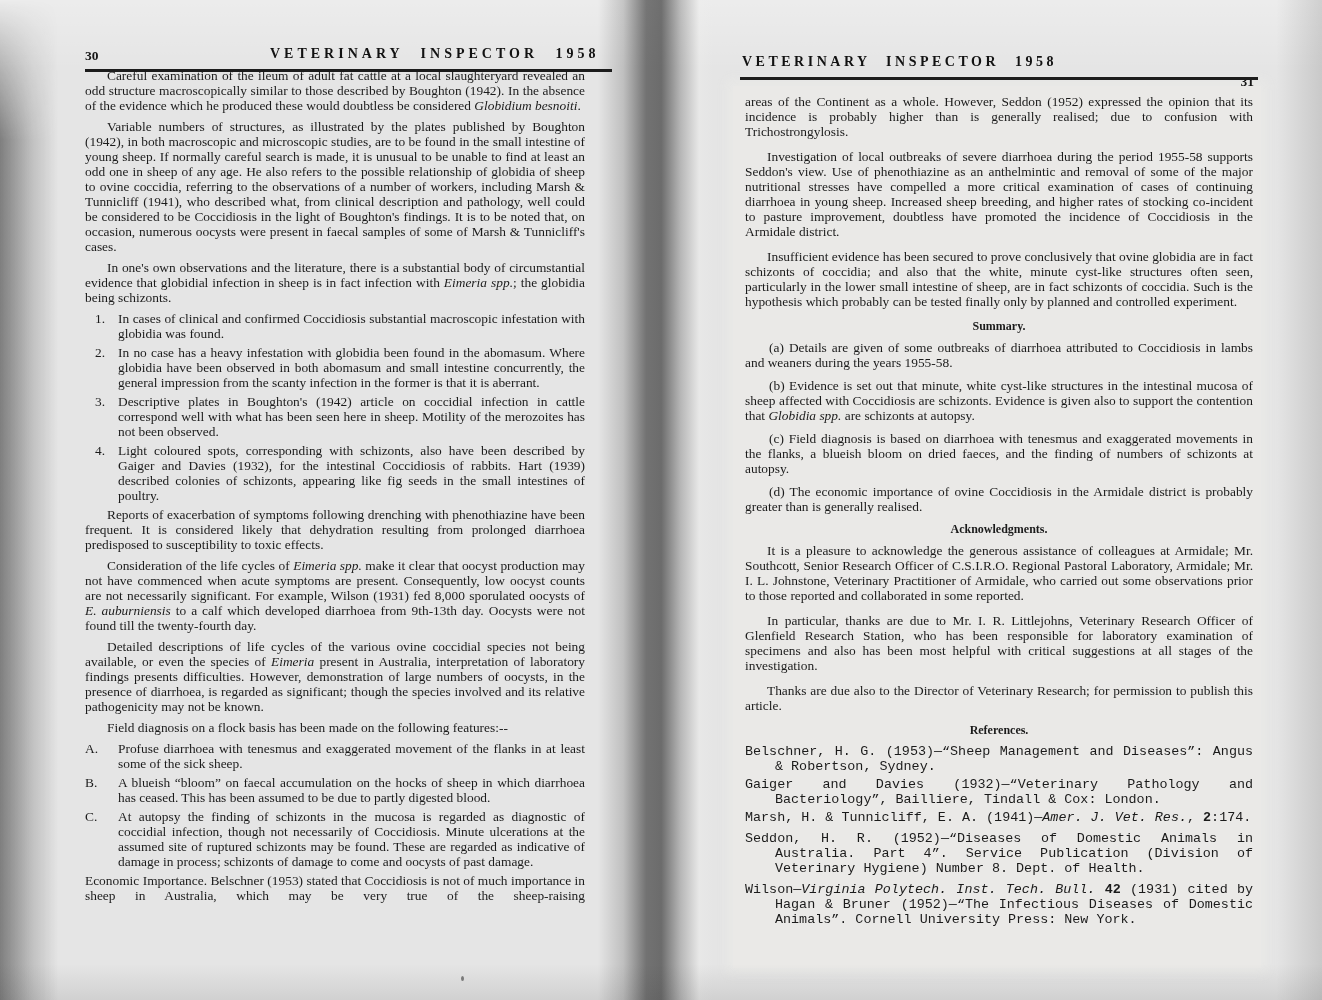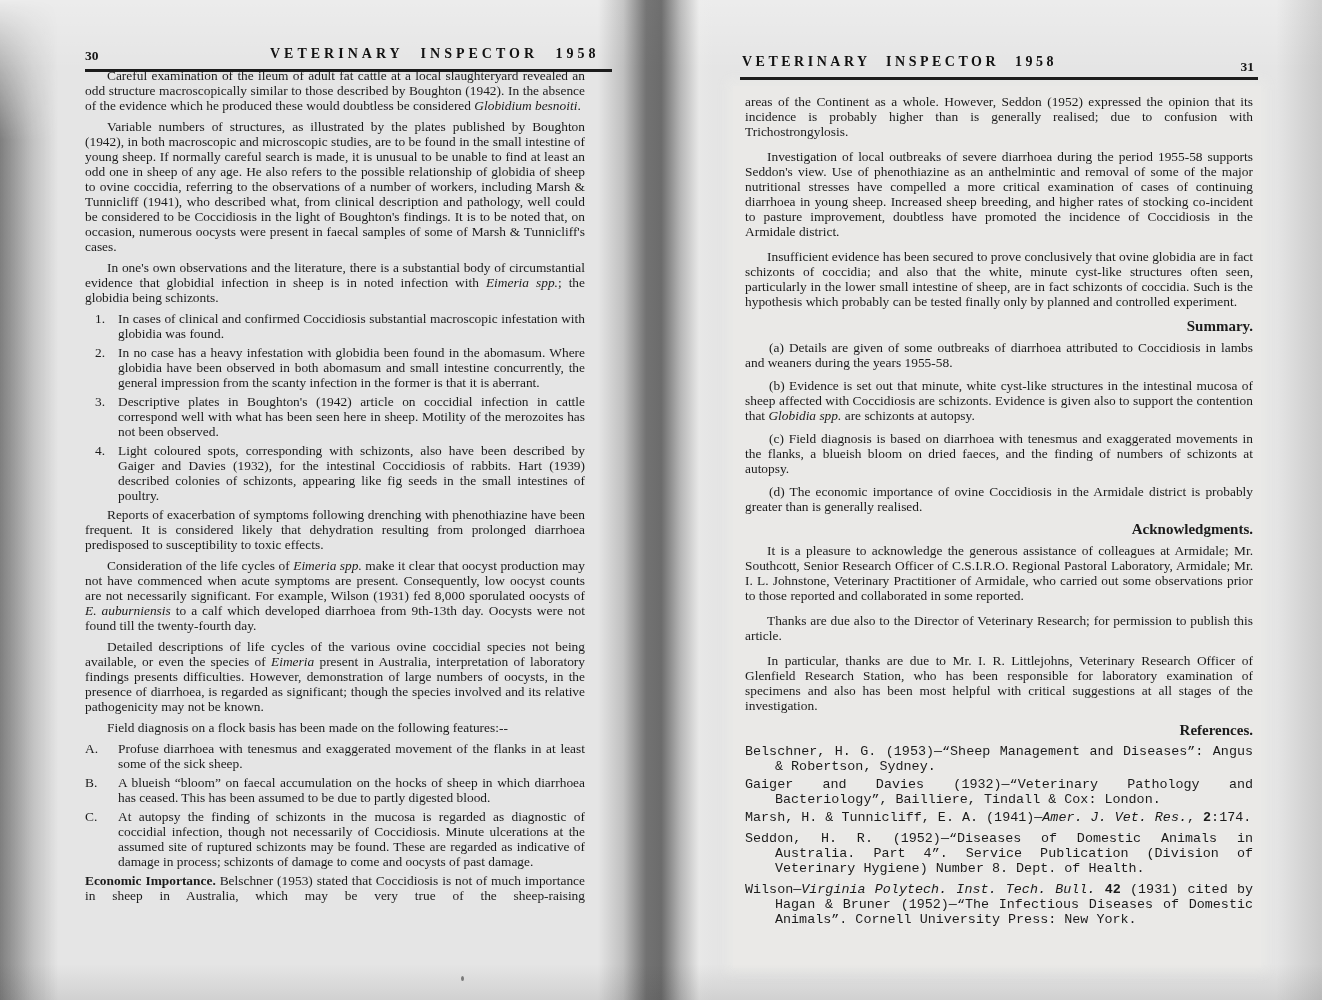--- a/index.html
+++ b/index.html
@@ -42,35 +42,35 @@
   .ind { text-indent:22px; }
   .contline { text-align-last:justify; }
 
   .nl-item { position:relative; padding-left:33px; margin-bottom:4px; }
   .nl-item .marker { position:absolute; left:10px; top:0; text-indent:0; }
   .al-item { position:relative; padding-left:33px; margin-bottom:4px; }
   .al-item .marker { position:absolute; left:0; top:0; text-indent:0; }
 
   .rcol p { margin:0 0 10px 0; }
   .rcol .sitem { text-indent:24px; margin-bottom:8px; }
-  .shead { font-weight:bold; font-size:15px; margin:4px 0 6px 0; text-align:right; }
+  .shead { font-weight:bold; font-size:12px; margin:4px 0 6px 0; text-align:center; }
   .ref { padding-left:30px; text-indent:-30px; margin:0 0 3px 0 !important;font-family:Liberation Mono, monospace; }
   .ref-sp { margin-top:6px !important; }
-  b.lead { font-weight:bold; }
+  b.lead { font-weight:normal; }
 
   
   .hdr-left { position:absolute; left:85px; top:46px; width:527px; height:20px; }
   .hdr-left .pageno { position:absolute; left:0; top:2px; }
   .hdr-left .run-title { position:absolute; left:185px; top:0; }
   .rule-left { left:85px; top:69px; width:527px; }
 
   
   .hdr-right { position:absolute; left:742px; top:54px; width:516px; height:20px; }
   .hdr-right .run-title { position:absolute; left:0; top:0; letter-spacing:3.5px; word-spacing:9px; }
-  .hdr-right .pageno { position:absolute; right:4px; top:5px;font-family:Liberation Serif, serif; }
+  .hdr-right .pageno { position:absolute; right:4px; top:20px;font-family:Liberation Serif, serif; }
   .rule-right { left:740px; top:77px; width:518px; }
 
   .body-left { left:85px; top:68px; width:500px; }
   .body-right { left:745px; top:94px; width:508px; }
 </style>
 </head>
 <body>
 
 <div class="spread">
 
@@ -87,21 +87,21 @@
       <span class="pageno">30</span>
       <span class="run-title">VETERINARY INSPECTOR 1958</span>
     </div>
     <div class="rule rule-left"></div>
 
     <div class="col body-left">
       <p class="ind"><span>Careful examination of the ileum of adult fat cattle at a local slaughteryard revealed an odd structure macroscopically similar to those described by Boughton (1942). In the absence of the evidence which he produced these would doubtless be considered </span><i>Globidium besnoiti</i><span>.</span></p>
 
       <p class="ind">Variable numbers of structures, as illustrated by the plates published by Boughton (1942), in both macroscopic and microscopic studies, are to be found in the small intestine of young sheep. If normally careful search is made, it is unusual to be unable to find at least an odd one in sheep of any age. He also refers to the possible relationship of globidia of sheep to ovine coccidia, referring to the observations of a number of workers, including Marsh &amp; Tunnicliff (1941), who described what, from clinical description and pathology, well could be considered to be Coccidiosis in the light of Boughton's findings. It is to be noted that, on occasion, numerous oocysts were present in faecal samples of some of Marsh &amp; Tunnicliff's cases.</p>
 
-      <p class="ind"><span>In one's own observations and the literature, there is a substantial body of circumstantial evidence that globidial infection in sheep is in noted infection with </span><i>Eimeria spp.</i><span>; the globidia being schizonts.</span></p>
+      <p class="ind"><span>In one's own observations and the literature, there is a substantial body of circumstantial evidence that globidial infection in sheep is in fact infection with </span><i>Eimeria spp.</i><span>; the globidia being schizonts.</span></p>
 
       <div class="nl-item">
         <span class="marker">1.</span>
         <span>In cases of clinical and confirmed Coccidiosis substantial macroscopic infestation with globidia was found.</span>
       </div>
       <div class="nl-item">
         <span class="marker">2.</span>
         <span>In no case has a heavy infestation with globidia been found in the abomasum. Where globidia have been observed in both abomasum and small intestine concurrently, the general impression from the scanty infection in the former is that it is aberrant.</span>
       </div>
       <div class="nl-item">
@@ -151,22 +151,22 @@
       <p class="ind">Insufficient evidence has been secured to prove conclusively that ovine globidia are in fact schizonts of coccidia; and also that the white, minute cyst-like structures often seen, particularly in the lower small intestine of sheep, are in fact schizonts of coccidia. Such is the hypothesis which probably can be tested finally only by planned and controlled experiment.</p>
 
       <div class="shead">Summary.</div>
       <p class="sitem">(a) Details are given of some outbreaks of diarrhoea attributed to Coccidiosis in lambs and weaners during the years 1955-58.</p>
       <p class="sitem"><span>(b) Evidence is set out that minute, white cyst-like structures in the intestinal mucosa of sheep affected with Coccidiosis are schizonts. Evidence is given also to support the contention that </span><i>Globidia spp.</i><span> are schizonts at autopsy.</span></p>
       <p class="sitem">(c) Field diagnosis is based on diarrhoea with tenesmus and exaggerated movements in the flanks, a blueish bloom on dried faeces, and the finding of numbers of schizonts at autopsy.</p>
       <p class="sitem">(d) The economic importance of ovine Coccidiosis in the Armidale district is probably greater than is generally realised.</p>
 
       <div class="shead">Acknowledgments.</div>
       <p class="ind">It is a pleasure to acknowledge the generous assistance of colleagues at Armidale; Mr. Southcott, Senior Research Officer of C.S.I.R.O. Regional Pastoral Laboratory, Armidale; Mr. I. L. Johnstone, Veterinary Practitioner of Armidale, who carried out some observations prior to those reported and collaborated in some reported.</p>
+      <p class="ind">In particular, thanks are due to Mr. I. R. Littlejohns, Veterinary Research Officer of Glenfield Research Station, who has been responsible for laboratory examination of specimens and also has been most helpful with critical suggestions at all stages of the investigation.</p>
       <p class="ind">Thanks are due also to the Director of Veterinary Research; for permission to publish this article.</p>
-      <p class="ind">In particular, thanks are due to Mr. I. R. Littlejohns, Veterinary Research Officer of Glenfield Research Station, who has been responsible for laboratory examination of specimens and also has been most helpful with critical suggestions at all stages of the investigation.</p>
 
       <div class="shead">References.</div>
       <p class="ref"><span>Belschner, H. G. (1953)—“Sheep Management and Diseases”:  Angus &amp; Robertson, Sydney.</span></p>
       <p class="ref"><span>Gaiger and Davies (1932)—“Veterinary Pathology and Bacteriology”, Bailliere, Tindall &amp; Cox: London.</span></p>
       <p class="ref"><span>Marsh, H. &amp; Tunnicliff, E. A. (1941)—</span><i>Amer. J. Vet. Res.</i><span>, </span><b>2</b><span>:174.</span></p>
       <p class="ref ref-sp"><span>Seddon, H. R. (1952)—“Diseases of Domestic Animals in Australia. Part 4”. Service Publication (Division of Veterinary Hygiene) Number 8. Dept. of Health.</span></p>
       <p class="ref ref-sp"><span>Wilson—</span><i>Virginia Polytech. Inst. Tech. Bull.</i><span> </span><b>42</b><span> (1931) cited by Hagan &amp; Bruner (1952)—“The Infectious Diseases of Domestic Animals”. Cornell University Press: New York.</span></p>
     </div>
   </div>
 

